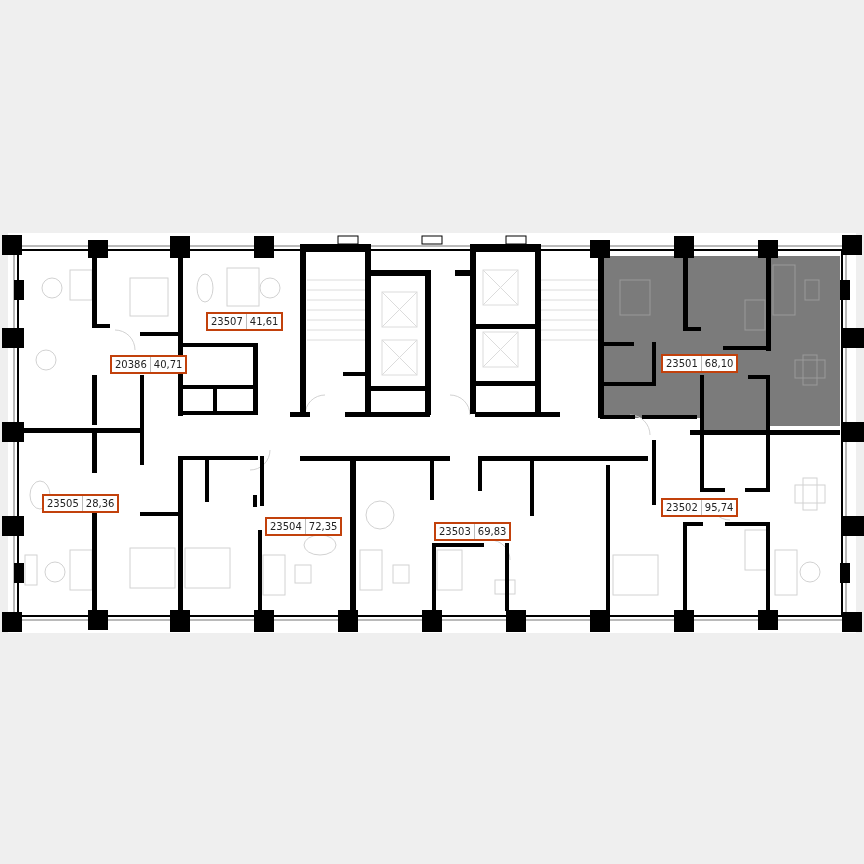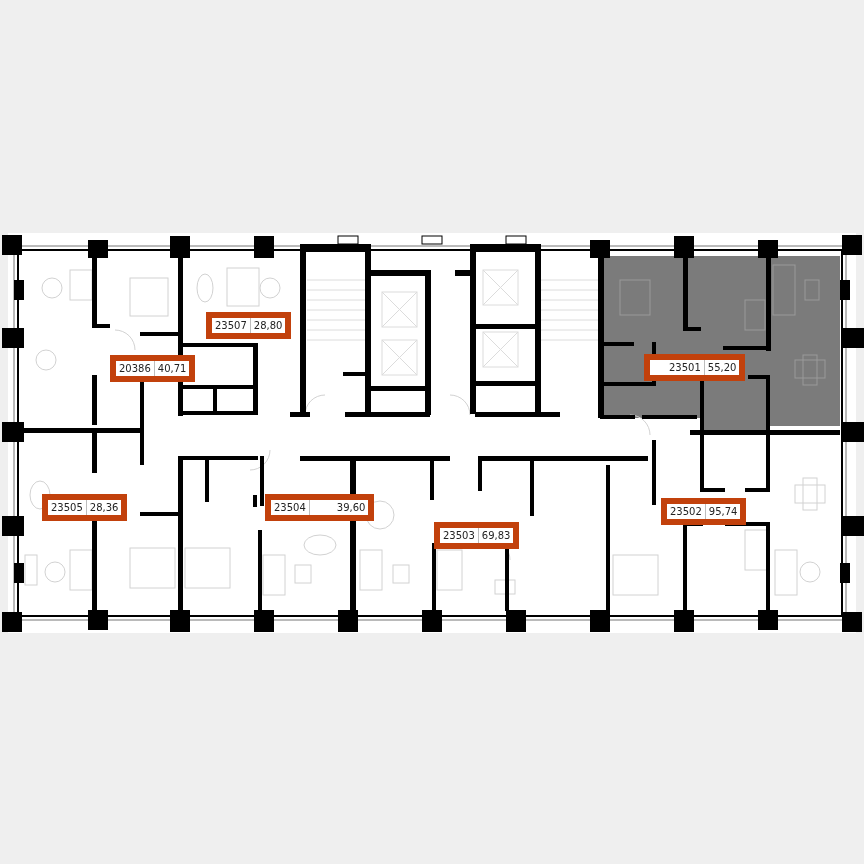--- a/index.html
+++ b/index.html
@@ -11,21 +11,21 @@
     font-family: "DejaVu Sans", sans-serif;
   }
   #plan {
     position: absolute; left: 0; top: 0;
     width: 864px; height: 864px;
   }
   .unit-label {
     position: absolute;
     display: flex;
     height: 15px;
-    border: 6px solid #c2410c;
+    border: 2px solid #c2410c;
     background: #ffffff;
     font-size: 10px;
     line-height: 15px;
     color: #222;
     white-space: nowrap;
   }
   .unit-label span { padding: 0 3px; }
   .unit-label .num { border-right: 1px solid #bdbdbd; }
   .unit-hit {
     position: absolute;
@@ -252,41 +252,41 @@
     <rect x="506" y="236" width="20" height="8"></rect>
   </g>
 </svg>
 
 <div class="unit-label" style="left:110px; top:355px;">
   <span class="num">20386</span>
   <span>40,71</span>
 </div>
 <div class="unit-label" style="left:206px; top:312px;">
   <span class="num">23507</span>
-  <span>28,80</span>
+  <span>41,61</span>
 </div>
 <div class="unit-label" style="left:42px; top:494px;justify-content:center;">
   <span class="num">23505</span>
   <span>28,36</span>
 </div>
-<div class="unit-label" style="left:265px; top:494px;gap:24px;">
+<div class="unit-label" style="left:265px; top:517px;">
   <span class="num">23504</span>
-  <span>39,60</span>
+  <span>72,35</span>
 </div>
 <div class="unit-label" style="left:434px; top:522px;">
   <span class="num">23503</span>
   <span>69,83</span>
 </div>
 <div class="unit-label" style="left:661px; top:498px;align-items:flex-end;">
   <span class="num">23502</span>
   <span>95,74</span>
 </div>
-<div class="unit-label" style="left:644px; top:354px;padding-left:16px;">
+<div class="unit-label" style="left:661px; top:354px;">
   <span class="num">23501</span>
-  <span>55,20</span>
+  <span>68,10</span>
 </div>
 
 <div class="unit-hit" style="left:20px; top:256px; width:158px; height:172px;"></div>
 <div class="unit-hit" style="left:183px; top:256px; width:112px; height:155px;"></div>
 <div class="unit-hit" style="left:20px; top:433px; width:158px; height:177px;"></div>
 <div class="unit-hit" style="left:183px; top:460px; width:167px; height:150px;"></div>
 <div class="unit-hit" style="left:356px; top:461px; width:250px; height:150px;"></div>
 <div class="unit-hit" style="left:610px; top:435px; width:230px; height:175px;"></div>
 <div class="unit-hit" style="left:604px; top:256px; width:236px; height:160px;"></div>
 

